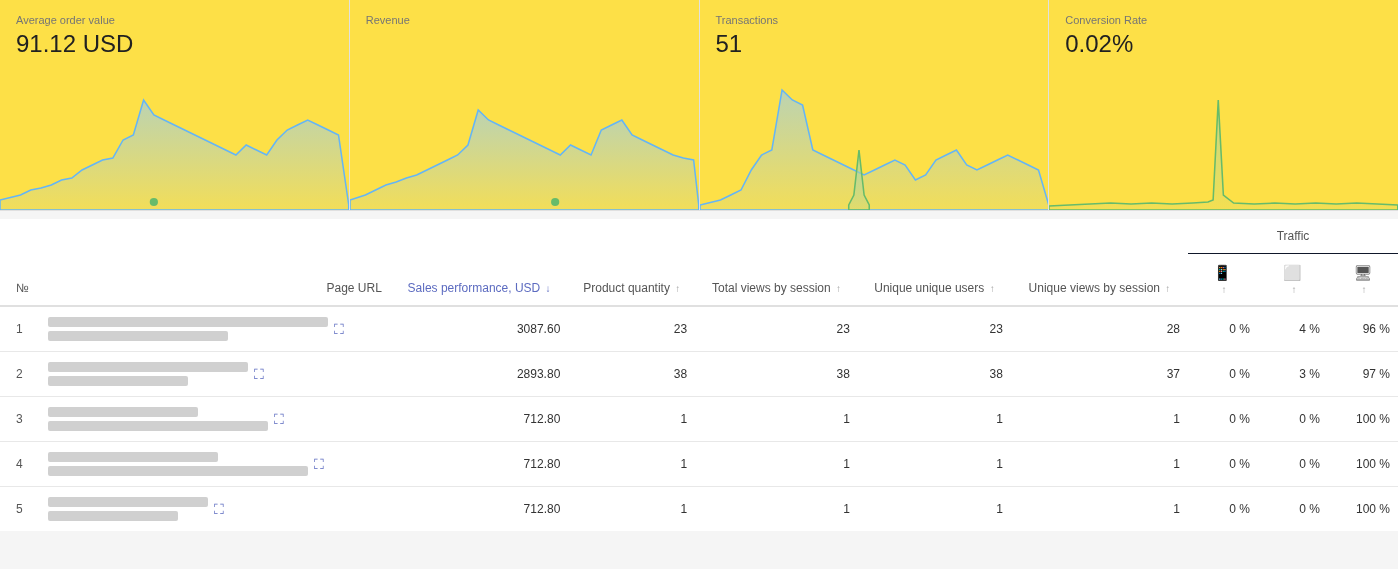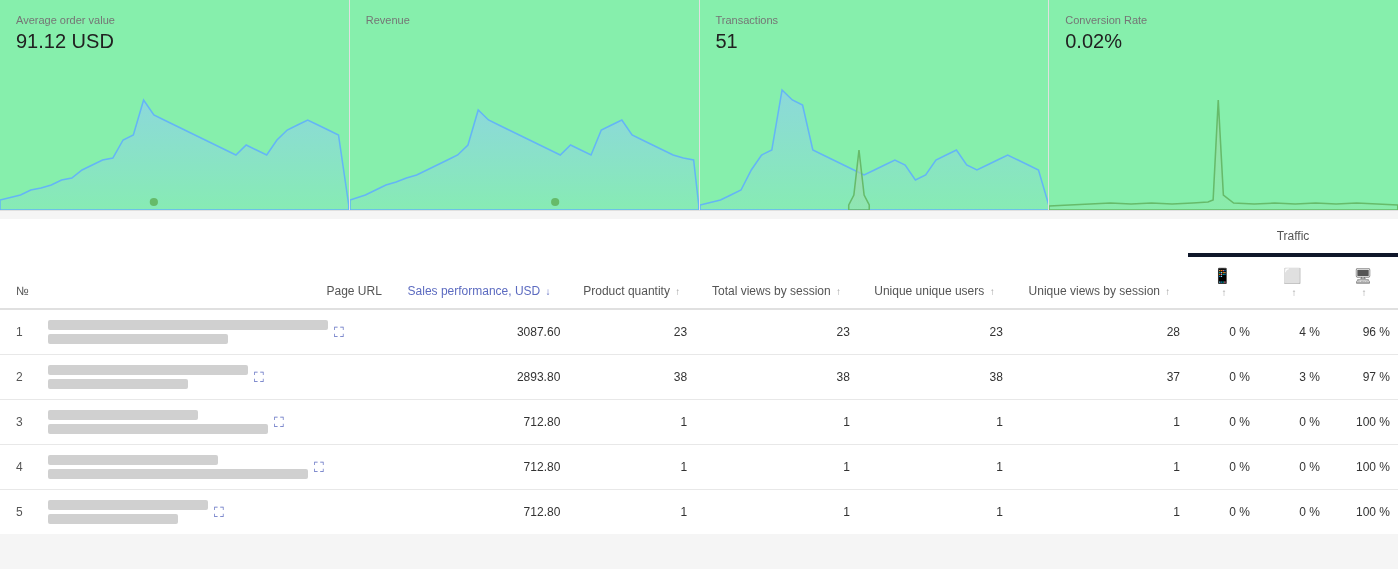--- a/index.html
+++ b/index.html
@@ -1,40 +1,40 @@
 <!DOCTYPE html>
 <html><head>
   <meta charset="utf-8">
   <style>
     * { box-sizing: border-box; margin: 0; padding: 0; }
     body { font-family: Arial, sans-serif; background: #f5f5f5; font-size: 12px; color: #333; }
 
     .top-metrics {
       display: flex;
-      background: #86efac;
+      background: #fde047;
       border-bottom: 1px solid #e0e0e0;
     }
 
     .metric-card {
       flex: 1;
       padding: 14px 16px 0 16px;
       border-right: 1px solid #e0e0e0;
       overflow: hidden;
       position: relative;
       height: 210px;
     }
     .metric-card:last-child { border-right: none; }
 
     .metric-label {
       font-size: 11px;
       color: #757575;
       margin-bottom: 4px;
     }
     .metric-value {
-      font-size: 20px;
+      font-size: 24px;
       font-weight: 400;
       color: #212121;
       margin-bottom: 6px;
     }
 
     .chart-area {
       position: absolute;
       bottom: 0;
       left: 0;
       right: 0;
@@ -76,21 +76,21 @@
     }
     .sort-arrow-gray {
       display: inline-block;
       font-size: 10px;
       color: #9e9e9e;
       margin-left: 2px;
     }
 
     .traffic-group-header {
       text-align: center;
-      border-bottom: 4px solid #0f172a;
+      border-bottom: 1px solid #0f172a;
       font-weight: 500;
       color: #555;
     }
 
     tbody tr {
       border-bottom: 1px solid #e8e8e8;
     }
     tbody tr:last-child { border-bottom: none; }
 
     tbody td {

